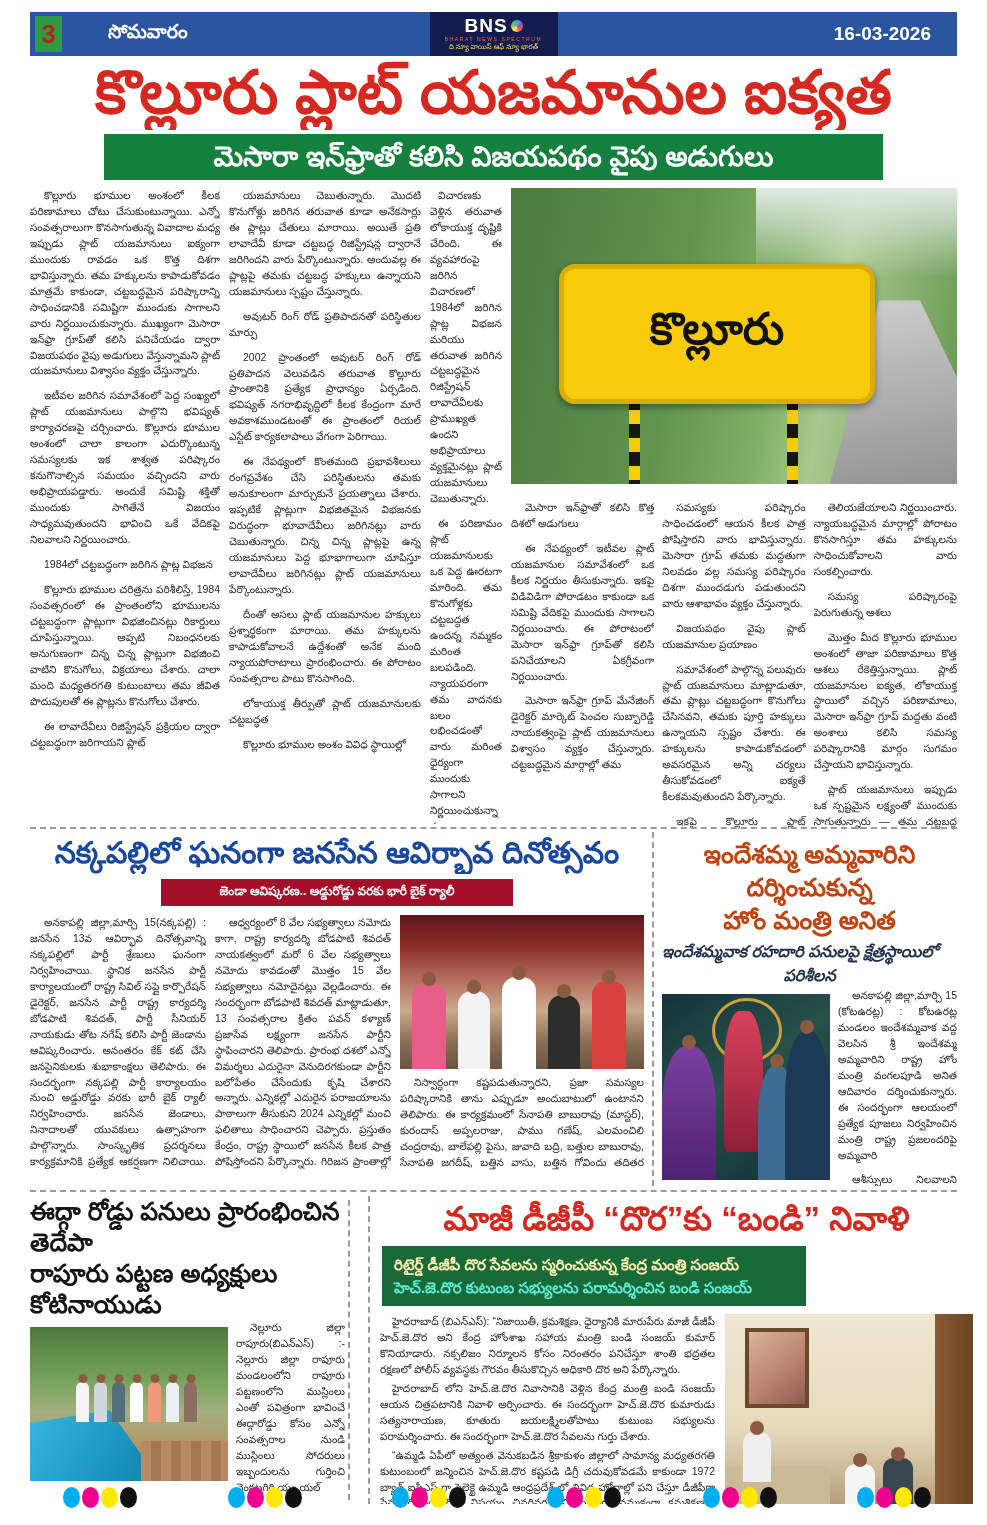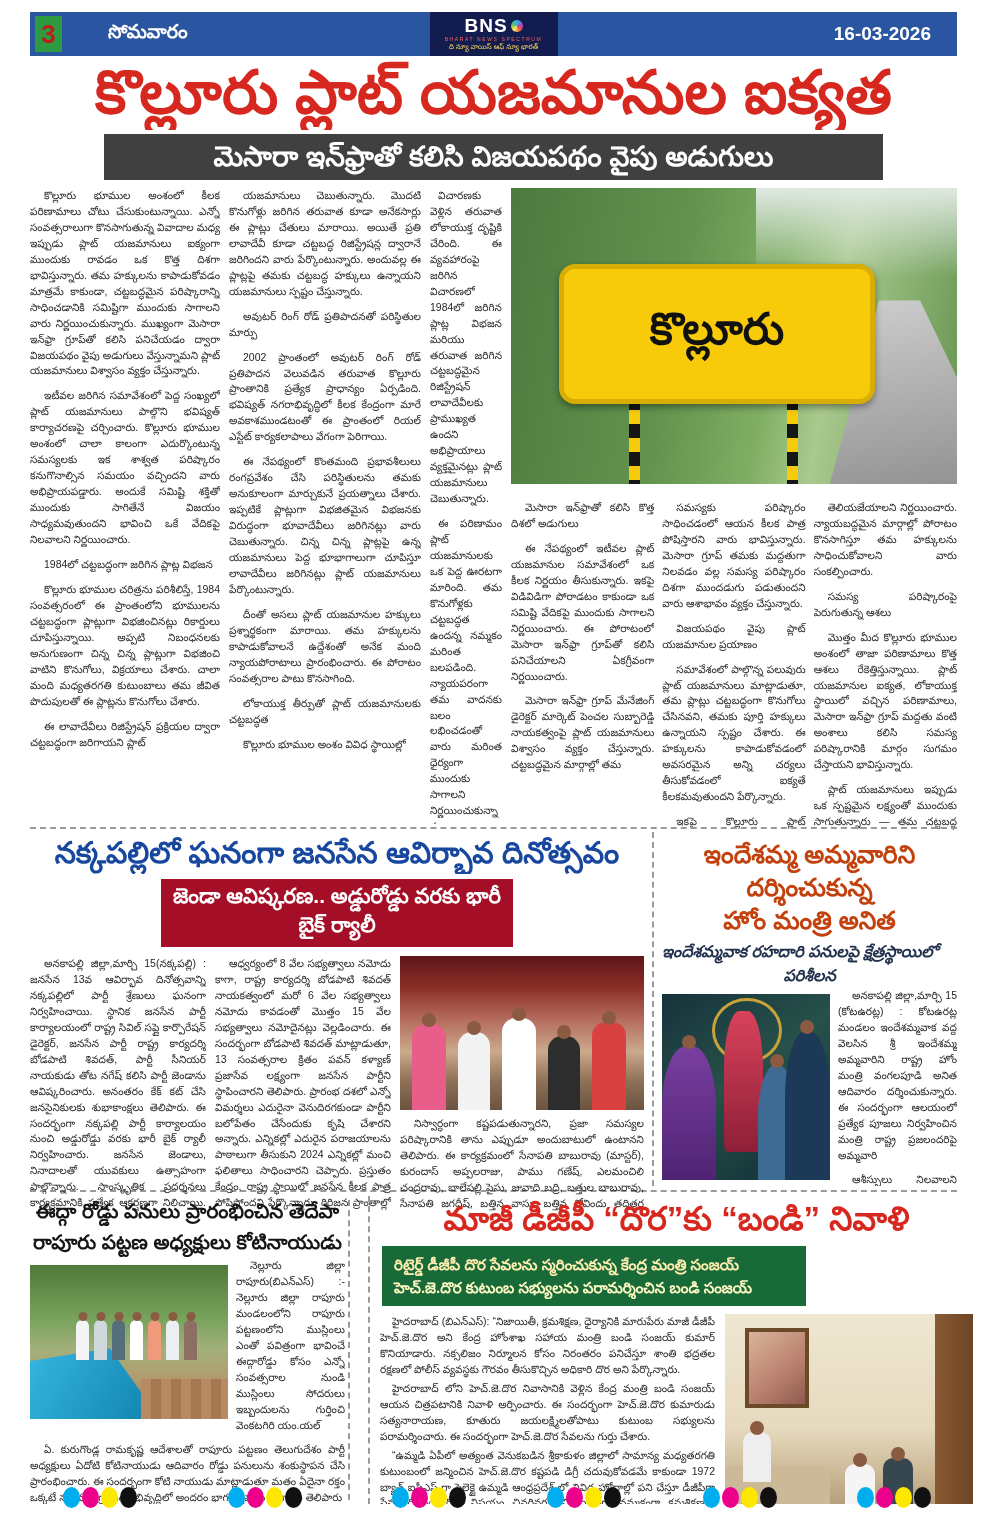--- a/index.html
+++ b/index.html
@@ -18,21 +18,21 @@
   .logo-title{color:#fff;font-weight:800;font-size:19px;letter-spacing:1px;line-height:1;}
   .swirl{width:12px;height:12px;border-radius:50%;
          background:conic-gradient(#29b6f6,#ab47bc,#ef5350,#ffee58,#66bb6a,#29b6f6);}
   .logo-sub{color:#ff6257;font-size:5px;letter-spacing:1.6px;margin-top:1px;}
   .logo-tag{color:#ffd95e;font-size:7px;margin-top:1px;white-space:nowrap;}
   .date{margin-left:auto;margin-right:26px;color:#fff;font-weight:700;font-size:19px;}
 
   
   .lead-headline{position:absolute;top:56px;left:0;width:100%;text-align:center;color:#d6281e;
                  font-size:60px;font-weight:800;line-height:74px;white-space:nowrap;overflow:hidden;}
-  .lead-subbar{position:absolute;top:134px;left:104px;width:779px;height:46px;background:#404040;
+  .lead-subbar{position:absolute;top:134px;left:104px;width:779px;height:46px;background:#15803d;
                color:#fff;font-size:28px;font-weight:700;text-align:center;line-height:46px;
                white-space:nowrap;overflow:hidden;}
 
   
   .article{position:absolute;top:188px;left:30px;width:927px;height:636px;display:flex;gap:9px;}
   .colA{width:190px;overflow:hidden;} .colB{width:192px;overflow:hidden;} .colC{width:72px;overflow:hidden;}
   .rightblk{width:446px;}
   .right-cols{display:flex;gap:8px;margin-top:16px;height:330px;overflow:hidden;}
   .right-cols>div{flex:1;overflow:hidden;}
   p.body{font-size:10.5px;line-height:1.52;color:#262626;text-align:justify;margin:0 0 9px;text-indent:14px;}
@@ -54,21 +54,21 @@
   .pk-pole.p1{left:118px;} .pk-pole.p2{left:276px;}
 
   
   .hdash{position:absolute;border-top:2px dashed #9a9a9a;}
   .vdash{position:absolute;border-left:2px dashed #9a9a9a;}
 
   
   .sec-jan{position:absolute;left:30px;top:832px;width:614px;height:354px;}
   .jan-headline{color:#17479e;font-size:30px;font-weight:800;text-align:center;line-height:42px;
                 white-space:nowrap;overflow:hidden;}
-  .jan-kicker{margin:5px auto 9px;width:352px;background:#a40e26;color:#fff;font-size:21px;
+  .jan-kicker{margin:5px auto 9px;width:352px;background:#a40e26;color:#fff;font-size:12px;
               font-weight:700;text-align:center;padding:5px 0;}
   .jan-body{display:flex;gap:9px;height:256px;overflow:hidden;}
   .jan-c1,.jan-c2{width:176px;overflow:hidden;}
   .jan-c3{flex:1;overflow:hidden;}
   .photo-jan{width:100%;height:154px;position:relative;overflow:hidden;margin-bottom:6px;
       background:linear-gradient(180deg,#5e1619 0%,#8a2d26 20%,#b3685a 40%,#caa98c 62%,#8d6f55 82%,#6b5440 100%);}
   .fig{position:absolute;bottom:0;border-radius:14px 14px 0 0;}
   .hd{position:absolute;top:-11px;left:50%;transform:translateX(-50%);width:14px;height:14px;
       border-radius:50%;background:#8a5b40;display:block;}
 
@@ -84,38 +84,38 @@
   .tp-deity{position:absolute;left:37%;top:9%;width:23%;height:76%;border-radius:40% 40% 8% 8%;
       background:linear-gradient(#d8425a,#8e1f38);}
   .tp-woman{position:absolute;left:0;bottom:0;width:32%;height:72%;border-radius:45% 45% 0 0;
       background:linear-gradient(#7a3fa0,#4f2373);}
   .tp-man1{position:absolute;right:20%;bottom:0;width:23%;height:62%;border-radius:45% 45% 0 0;background:#3d6b94;}
   .tp-man2{position:absolute;right:0;bottom:0;width:27%;height:80%;border-radius:45% 45% 0 0;background:#1c3a57;}
   .sec-ind p.body{font-size:10.5px;}
 
   
   .sec-tdp{position:absolute;left:30px;top:1196px;width:315px;height:308px;overflow:hidden;}
-  .tdp-headline{color:#161616;font-size:20px;font-weight:800;text-align:center;line-height:31px;}
+  .tdp-headline{color:#161616;font-size:25px;font-weight:800;line-height:31px;}
   .photo-road{float:left;width:198px;height:154px;margin:7px 8px 3px 0;position:relative;overflow:hidden;
       background:linear-gradient(180deg,#4e7a3b 0%,#78a35c 35%,#a3b07c 55%,#b29a6d 75%,#8f7450 100%);}
   .rw-tarp{position:absolute;left:0;bottom:0;width:56%;height:46%;
       background:linear-gradient(120deg,#35b6e0,#1487b4);clip-path:polygon(0 18%,72% 0,100% 62%,100% 100%,0 100%);}
   .rw-pave{position:absolute;right:0;bottom:0;width:44%;height:26%;
       background:repeating-linear-gradient(90deg,#b98a62 0 10px,#a67851 10px 20px);}
   .tfig{position:absolute;top:36%;width:13px;height:40px;border-radius:6px 6px 0 0;}
   .tfig .hd{width:9px;height:9px;top:-8px;}
 
   
   .sec-dora{position:absolute;left:368px;top:1196px;width:605px;height:308px;
             border-left:2px dashed #9a9a9a;padding-left:10px;box-sizing:border-box;overflow:hidden;}
   .dora-headline{color:#d6281e;font-size:33px;font-weight:800;text-align:center;line-height:46px;
                  white-space:nowrap;overflow:hidden;}
   .dora-green{background:#186a38;width:400px;padding:7px 12px;margin:4px 0 8px 2px;}
   .dora-green .g1{color:#ffeeb0;font-size:15px;font-weight:700;line-height:23px;}
-  .dora-green .g2{color:#fef9c3;font-size:15px;font-weight:700;line-height:23px;}
+  .dora-green .g2{color:#5eead4;font-size:15px;font-weight:700;line-height:23px;}
   .dora-body{display:flex;gap:10px;}
   .dora-text{flex:1;overflow:hidden;}
   .dora-text p.body{font-size:10.5px;text-indent:12px;margin-bottom:3px;}
   .photo-living{width:248px;height:208px;position:relative;overflow:hidden;flex:none;
       background:linear-gradient(180deg,#efe7d2 0%,#e6d9bd 55%,#c9b694 78%,#a98f6c 100%);}
   .lv-frame{position:absolute;left:20px;top:14px;width:56px;height:72px;border:4px solid #6b4a2a;
       background:linear-gradient(140deg,#d9b49a,#b97f6d 60%,#8e5a4e);}
   .lv-curtain{position:absolute;right:0;top:0;width:38px;height:100%;
       background:linear-gradient(90deg,#8a5a33,#6d4426);}
   .lv-sofa{position:absolute;left:0;bottom:0;width:105px;height:56px;background:#cbb998;border-radius:8px 8px 0 0;}

